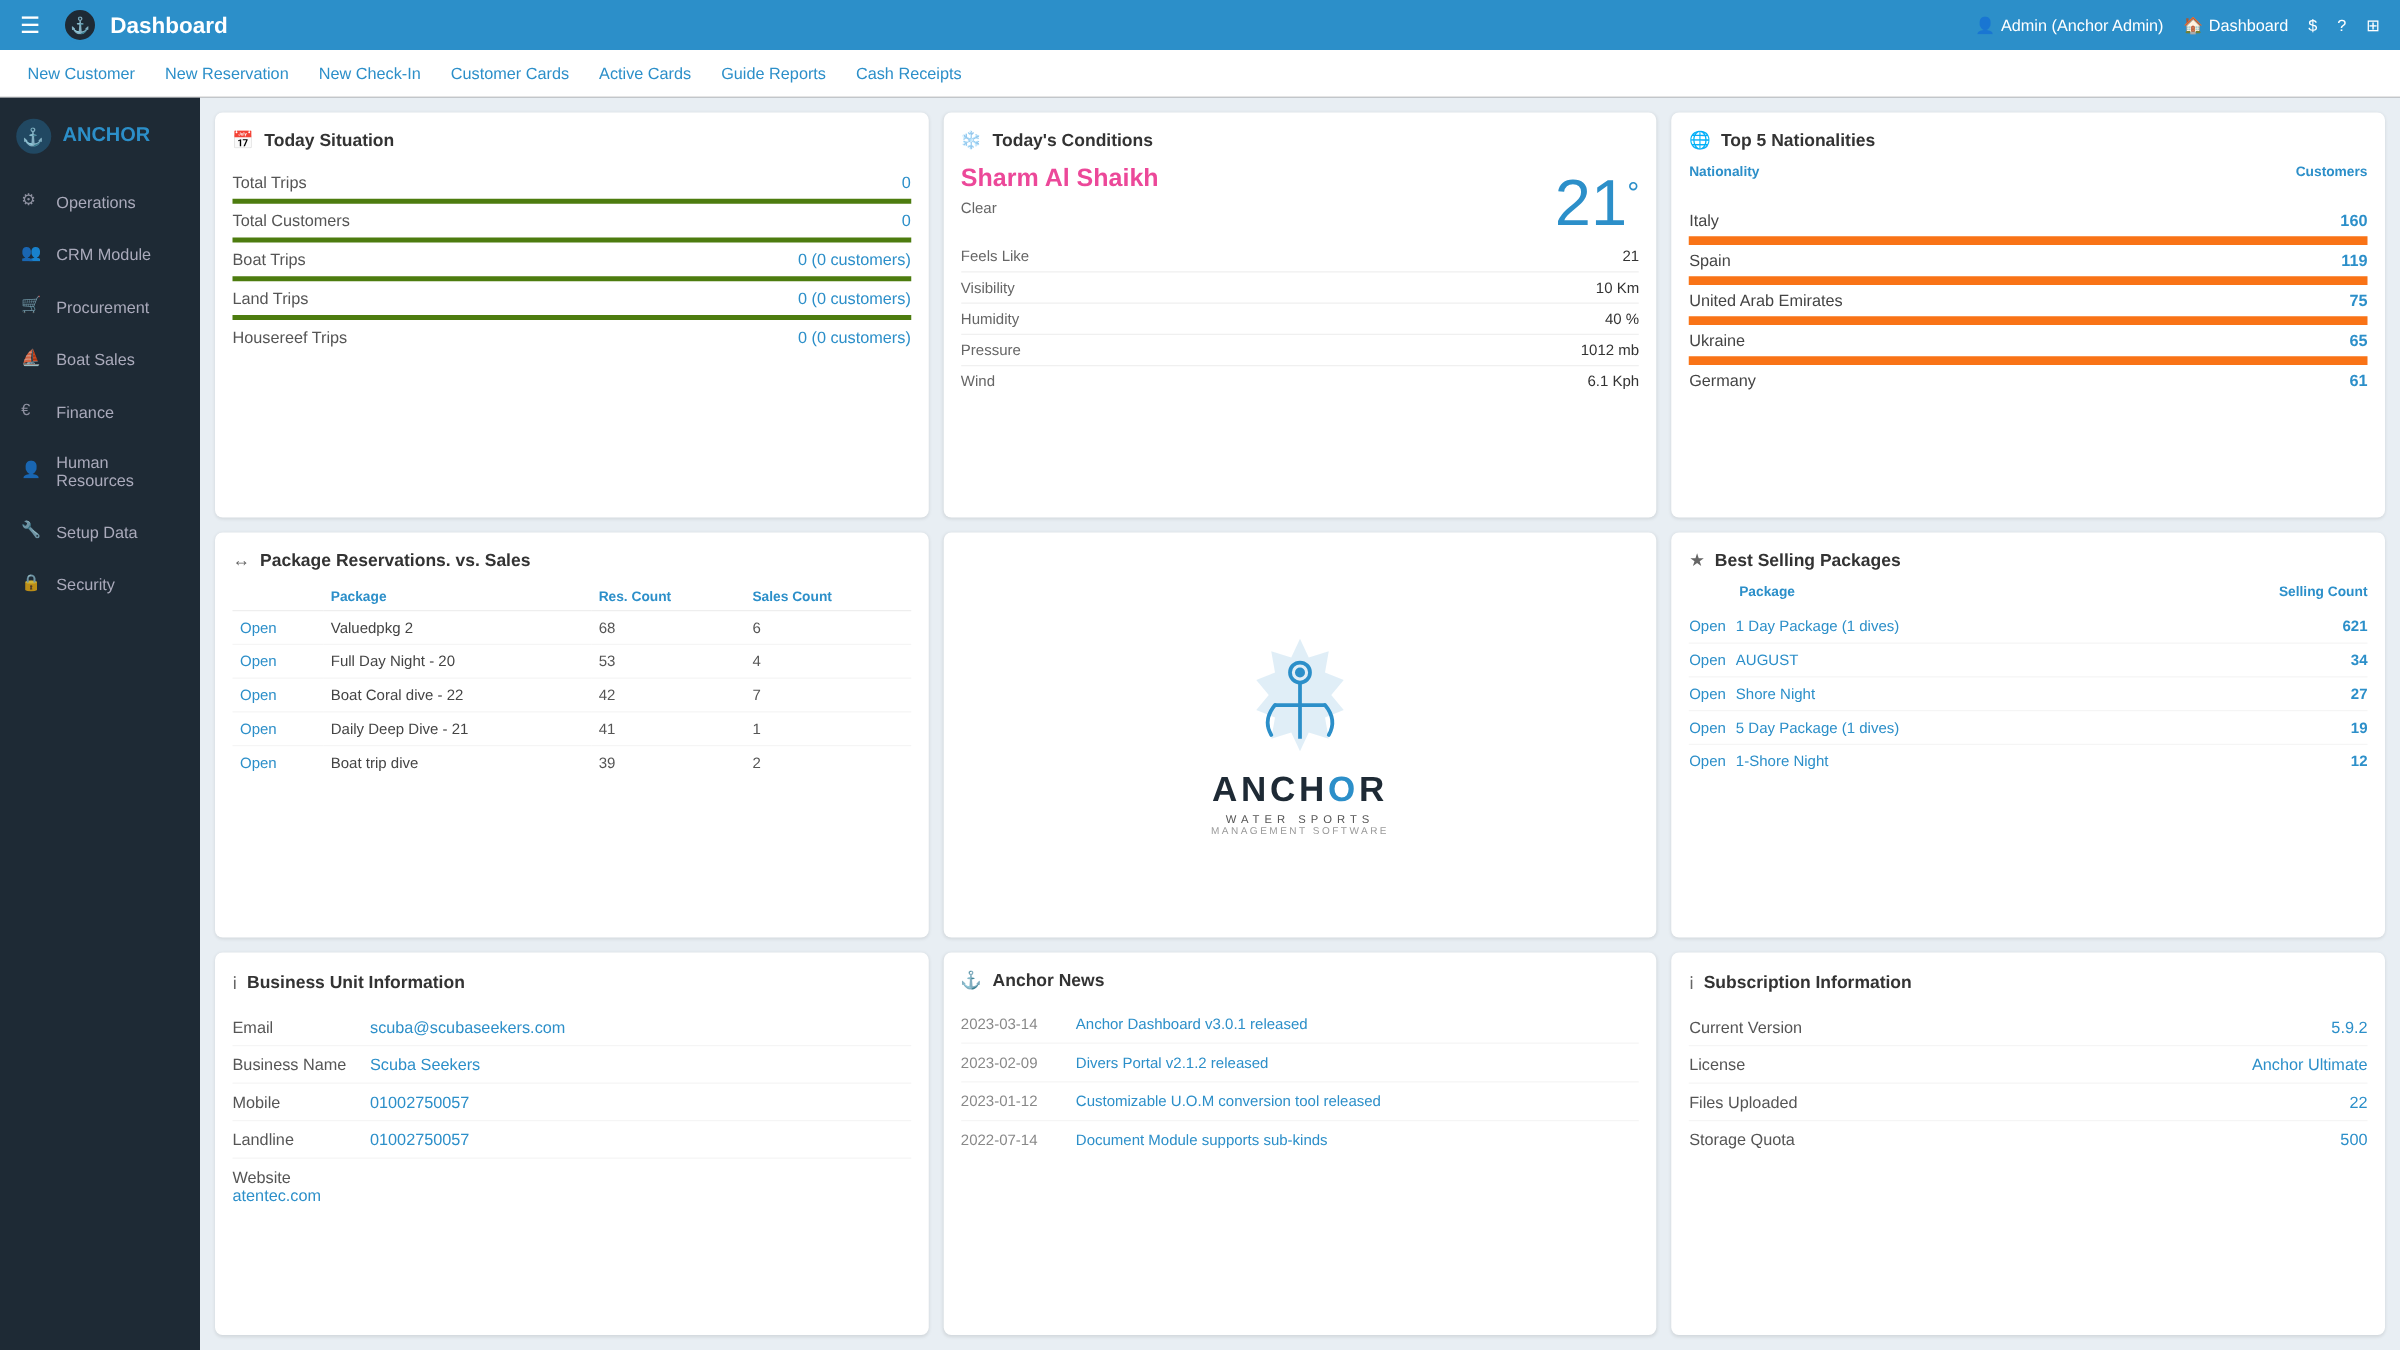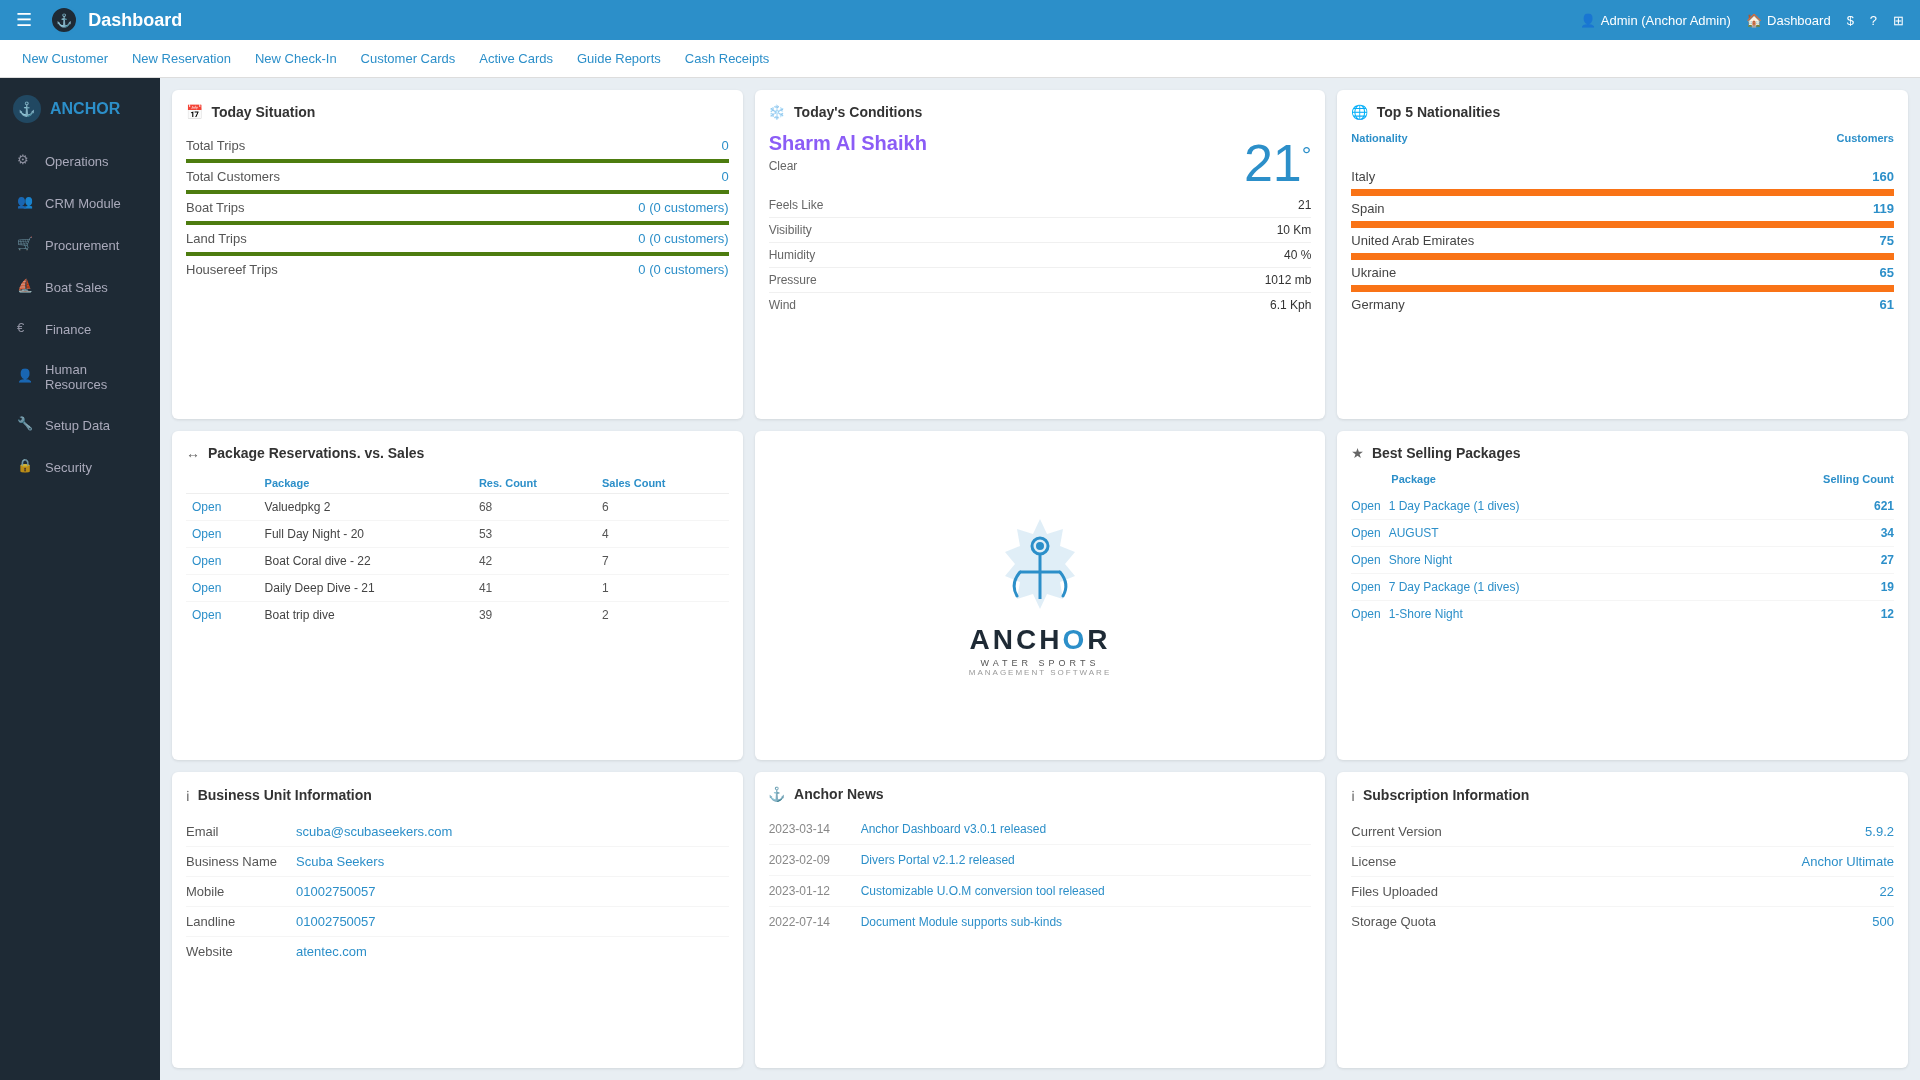--- a/index.html
+++ b/index.html
@@ -38,21 +38,21 @@
     .card-header .card-icon { color: #666; font-size: 14px; }
     .card-header h3 { font-size: 14px; font-weight: 600; color: #333; }
 
     
     .situation-row { display: flex; justify-content: space-between; padding: 6px 0; border-bottom: 4px solid #4d7c0f; font-size: 13px; }
     .situation-row:last-child { border-bottom: none; }
     .situation-row .label { color: #555; }
     .situation-row .value { color: #2c8fc9; font-weight: 500; }
 
     
-    .weather-city { color: #8b5cf6; font-size: 20px; font-weight: 600; margin-bottom: 4px; }
+    .weather-city { color: #ec4899; font-size: 20px; font-weight: 600; margin-bottom: 4px; }
     .weather-status { color: #666; font-size: 12px; margin-bottom: 10px; }
     .weather-temp { font-size: 52px; font-weight: 300; color: #2c8fc9; float: right; margin-top: -50px; }
     .weather-details { clear: both; }
     .weather-row { display: flex; justify-content: space-between; padding: 5px 0; border-bottom: 1px solid #f0f0f0; font-size: 12px; }
     .weather-row:last-child { border-bottom: none; }
     .weather-row .wlabel { color: #666; }
     .weather-row .wvalue { color: #333; font-weight: 500; }
 
     
     .nat-header { display: flex; justify-content: space-between; margin-bottom: 20px; font-size: 11px; color: #2c8fc9; font-weight: 600; }
@@ -78,21 +78,21 @@
     .sell-open { color: #2c8fc9; cursor: pointer; margin-right: 8px; font-size: 12px; }
     .sell-pkg { color: #2c8fc9; font-weight: 500; flex: 1; }
     .sell-count { color: #2c8fc9; font-weight: 600; }
 
     
     .logo-card { background: #fff; border-radius: 6px; display: flex; align-items: center; justify-content: center; box-shadow: 0 1px 3px rgba(0,0,0,0.1); }
     .anchor-logo-container { display: flex; flex-direction: column; align-items: center; justify-content: center; padding: 20px; }
 
     
     .info-row { display: flex; padding: 7px 0; border-bottom: 1px solid #f5f5f5; font-size: 13px; }
-    .info-row:last-child { border-bottom: none; }
+    .info-row:last-child { border-bottom: none; flex-direction: column; }
     .info-label { color: #555; width: 110px; flex-shrink: 0; }
     .info-value { color: #2c8fc9; }
 
     
     .news-row { display: flex; gap: 12px; padding: 8px 0; border-bottom: 1px solid #f5f5f5; font-size: 12px; }
     .news-row:last-child { border-bottom: none; }
     .news-date { color: #888; width: 80px; flex-shrink: 0; }
     .news-title { color: #2c8fc9; cursor: pointer; }
 
     
@@ -387,21 +387,21 @@
           <span class="sell-pkg">AUGUST</span>
           <span class="sell-count">34</span>
         </div>
         <div class="sell-row">
           <a class="sell-open">Open</a>
           <span class="sell-pkg">Shore Night</span>
           <span class="sell-count">27</span>
         </div>
         <div class="sell-row">
           <a class="sell-open">Open</a>
-          <span class="sell-pkg">7 Day Package (1 dives)</span>
+          <span class="sell-pkg">5 Day Package (1 dives)</span>
           <span class="sell-count">19</span>
         </div>
         <div class="sell-row">
           <a class="sell-open">Open</a>
           <span class="sell-pkg">1-Shore Night</span>
           <span class="sell-count">12</span>
         </div>
       </div>
     </div>
 

